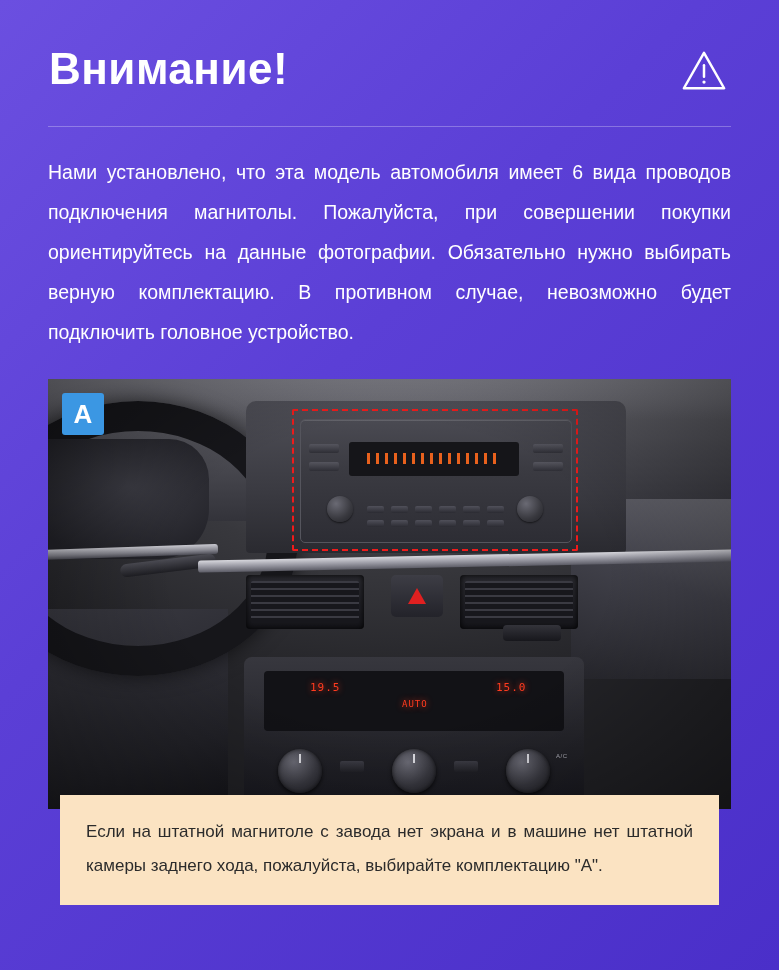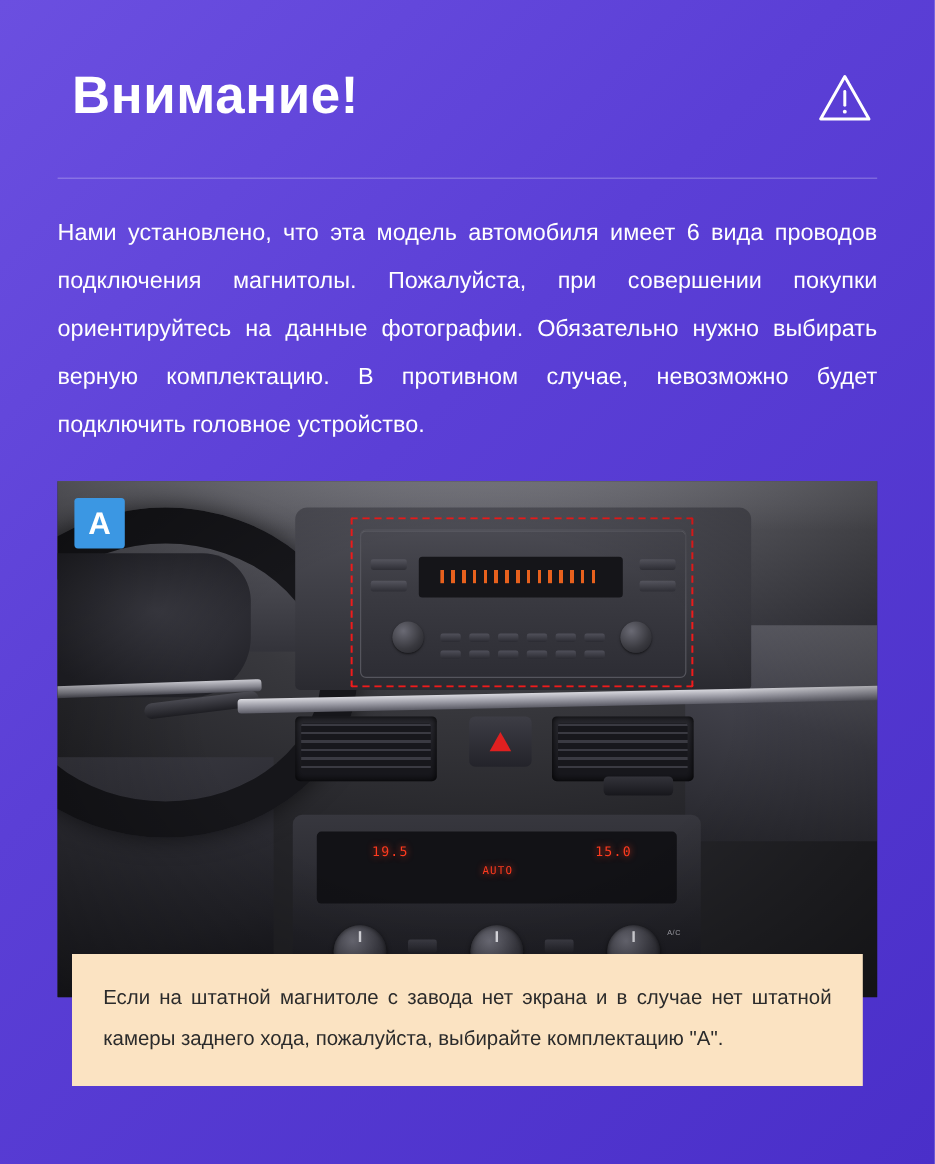--- a/index.html
+++ b/index.html
@@ -28,21 +28,21 @@
     justify-content: space-between;
     padding-top: 44px;
     padding-right: 4px;
   }
   .title {
     color: #ffffff;
     font-size: 44px;
     font-weight: bold;
     letter-spacing: 0.5px;
     line-height: 1.1;
-    margin: 12px;
+    margin: 1px;
   }
   .warn-icon {
     width: 46px;
     height: 46px;
     flex: 0 0 auto;
     margin-top: 4px;
   }
   .divider {
     margin-top: 32px;
     height: 1px;
@@ -441,15 +441,15 @@
         <div class="clim-btn" style="left:96px; top:104px;"></div>
         <div class="clim-btn" style="left:210px; top:104px;"></div>
       </div>
 
       <div class="photo-vignette"></div>
     </div>
 
     <div class="badge">A</div>
   </div>
 
-  <div class="note">Если на штатной магнитоле с завода нет экрана и в случае нет штатной камеры заднего хода, пожалуйста, выбирайте комплектацию "A".</div>
+  <div class="note">Если на штатной магнитоле с завода нет экрана и в машине нет штатной камеры заднего хода, пожалуйста, выбирайте комплектацию "A".</div>
 
 </div>
 
 </body></html>

